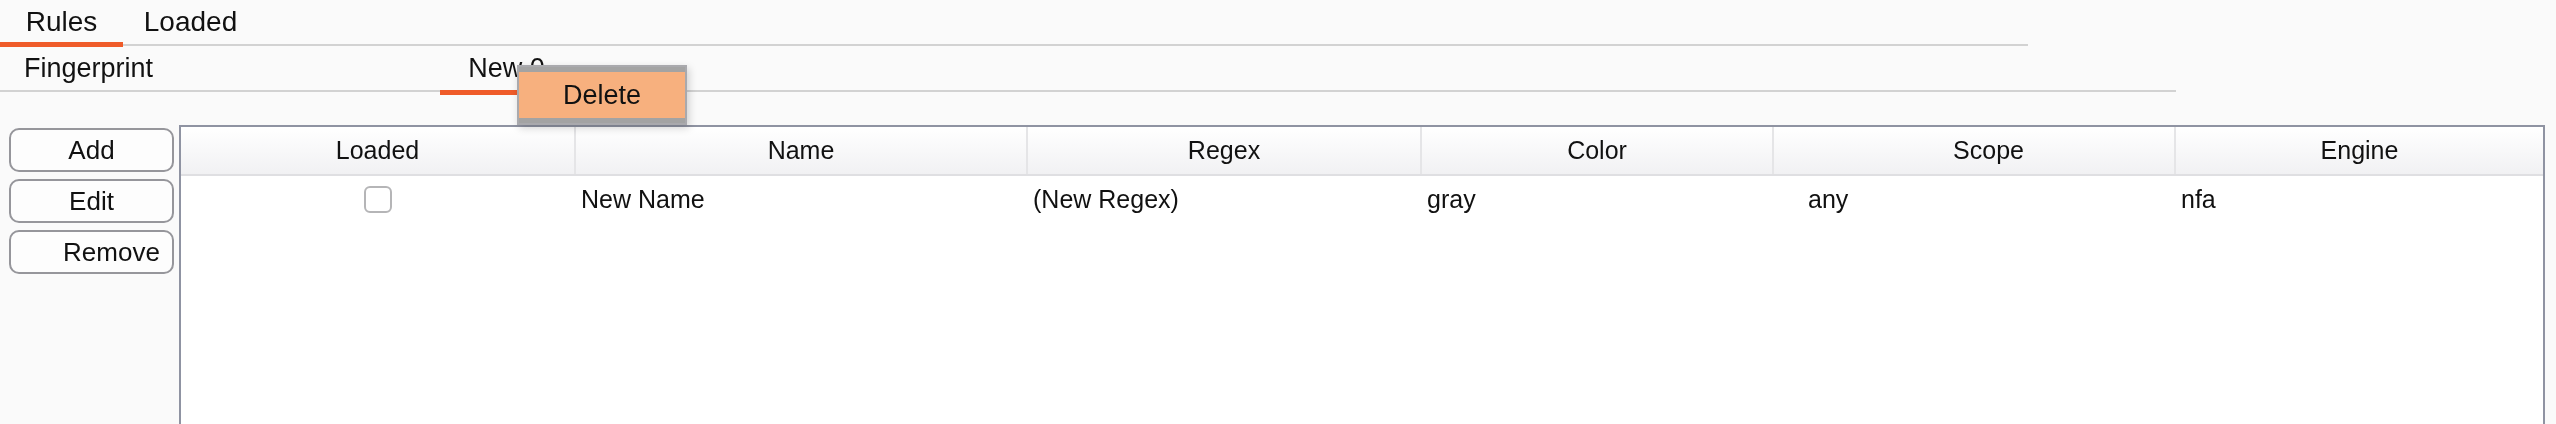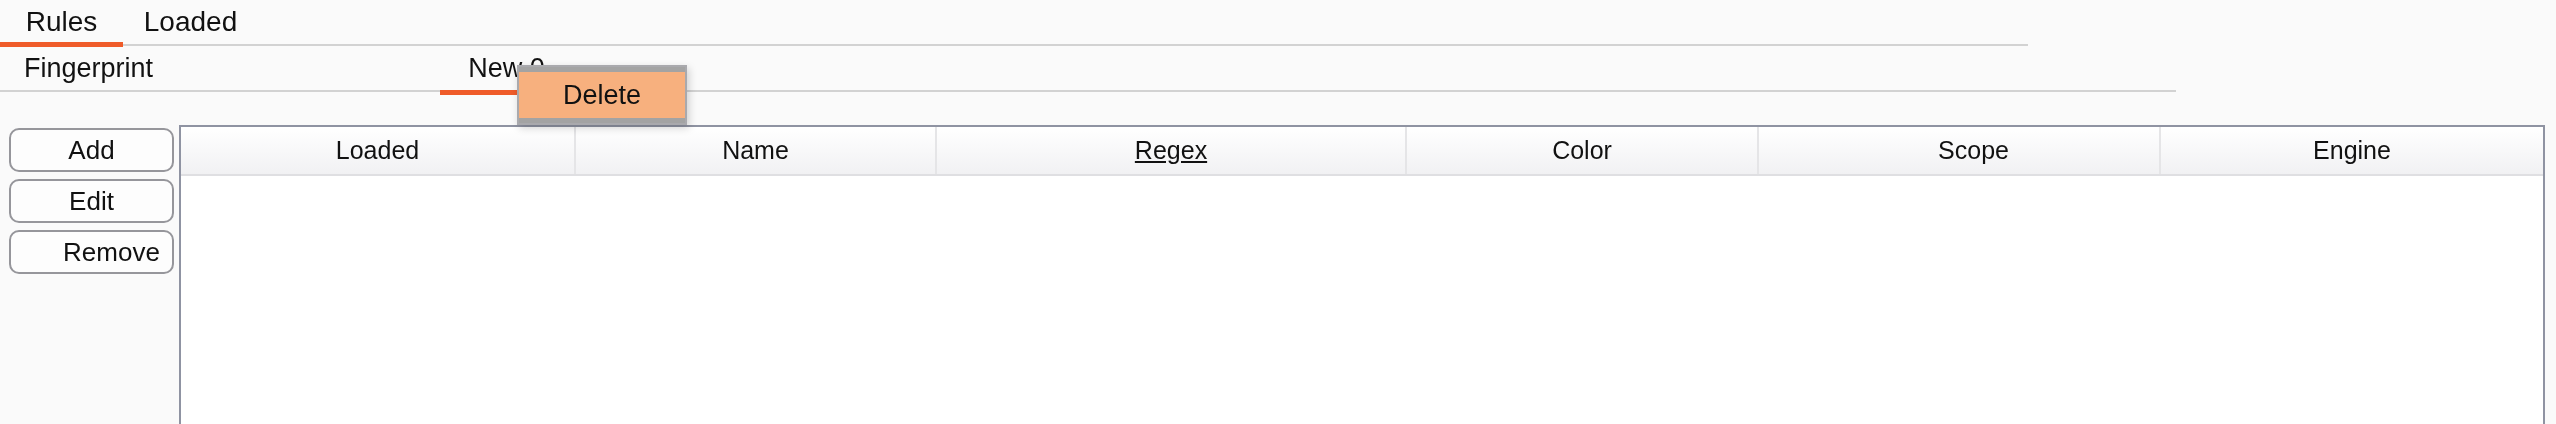--- a/index.html
+++ b/index.html
@@ -85,21 +85,21 @@
     display:flex; align-items:center; justify-content:center;
     font-size:25px; color:#111;
   }
   .th + .th { border-left:2px solid #e5e5e7; }
   .trow { display:flex; height:46px; }
   .td {
     font-size:25px; line-height:46px; color:#111;
     padding-left:7px; white-space:nowrap; overflow:hidden;
   }
   .td.center { display:flex; align-items:center; justify-content:center; padding-left:0; }
-  .c0 { width:393px; } .c1 { width:361px; } .c2 { width:470px;text-decoration:underline; }
+  .c0 { width:393px; } .c1 { width:452px; } .c2 { width:394px; }
   .c3 { width:352px; } .c4 { width:395px;padding-left:36px; } .c5 { flex:1;margin-left:7px; }
   .checkbox {
     width:28px; height:27px; background:#ffffff;
     border:2px solid #b5b5b7; border-radius:6px;
   }
 </style>
 </head>
 <body>
 
 <div class="tabbar1">
@@ -124,13 +124,23 @@
 
 <div class="rules-table">
   <div class="thead">
     <div class="th c0">Loaded</div>
     <div class="th c1">Name</div>
     <div class="th c2">Regex</div>
     <div class="th c3">Color</div>
     <div class="th c4">Scope</div>
     <div class="th c5">Engine</div>
   </div>
+  <div class="trow">
+    <div class="td c0 center">
+      <div class="checkbox"></div>
+    </div>
+    <div class="td c1">New Name</div>
+    <div class="td c2">(New Regex)</div>
+    <div class="td c3">gray</div>
+    <div class="td c4">any</div>
+    <div class="td c5">nfa</div>
+  </div>
 </div>
 
 </body></html>

